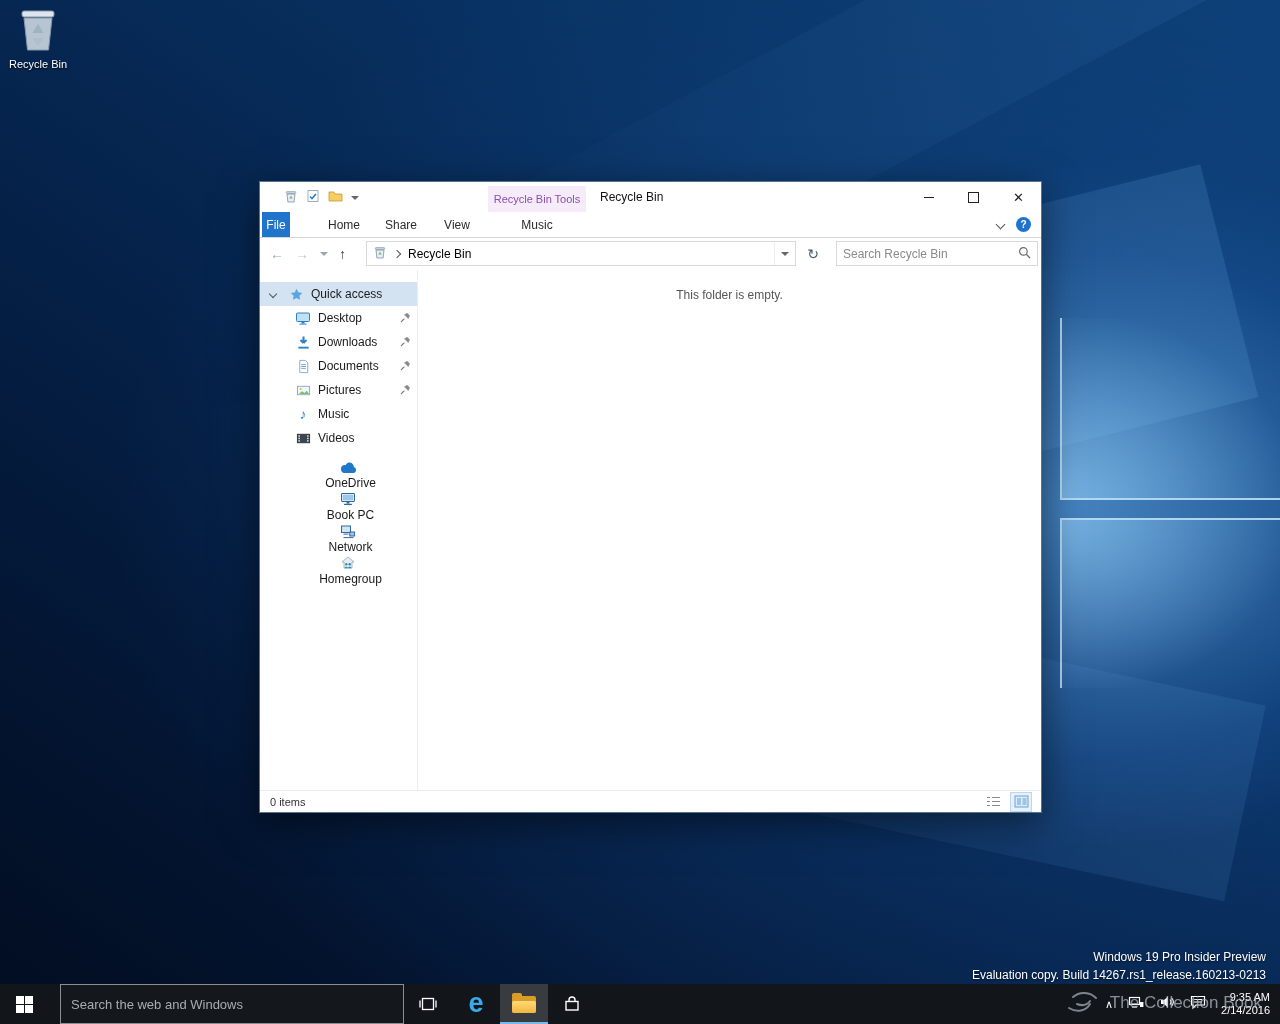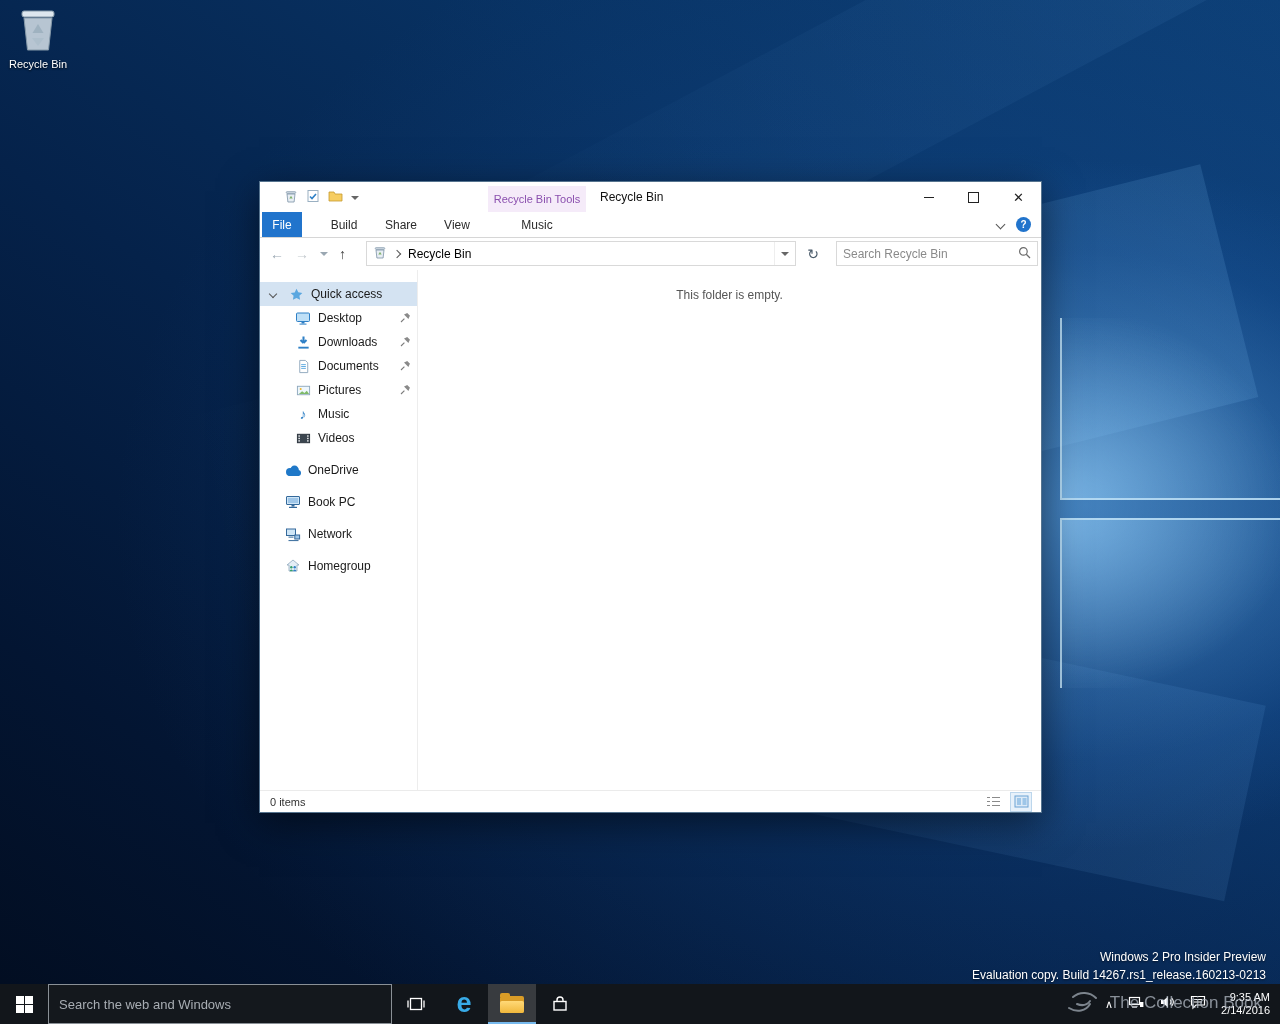--- a/index.html
+++ b/index.html
@@ -43,21 +43,21 @@
     color:#8a4fae;font-size:11px;display:flex;align-items:center;justify-content:center;}
   .win-title{position:absolute;left:340px;top:0;line-height:30px;font-size:12px;color:#111;}
   .win-controls{position:absolute;right:0;top:0;display:flex;}
   .win-btn{width:45px;height:30px;display:flex;align-items:center;justify-content:center;color:#222;}
   .min-glyph{display:inline-block;width:10px;height:1px;background:#222;}
   .max-glyph{display:inline-block;width:9px;height:9px;border:1px solid #222;}
   .close-glyph{font-size:13px;line-height:1;}
 
   .tabrow{position:absolute;left:0;top:30px;right:0;height:25px;border-bottom:1px solid #d6d6d6;background:#fff;}
   .tab{position:absolute;top:0;height:25px;display:flex;align-items:center;justify-content:center;color:#2b2b2b;}
-  .tab.file{left:2px;width:40px;background:#2174cc;color:#fff;}
+  .tab.file{left:2px;width:28px;background:#2174cc;color:#fff;}
   .tab.home{left:60px;width:48px;}
   .tab.share{left:117px;width:48px;}
   .tab.view{left:173px;width:48px;}
   .tab.manage{left:252px;width:50px;}
   .ribbon-right{position:absolute;right:10px;top:0;height:25px;display:flex;align-items:center;gap:12px;}
   .help-btn{width:15px;height:15px;border-radius:50%;background:#2174cc;color:#fff;font-size:10px;
     display:flex;align-items:center;justify-content:center;font-weight:bold;}
 
   .addressrow{position:absolute;left:0;top:56px;right:0;height:32px;background:#fff;}
   .nav-arrows{position:absolute;left:10px;top:0;height:32px;display:flex;align-items:center;gap:11px;font-size:14px;}
@@ -76,21 +76,21 @@
   .searchbox input::placeholder{color:#8a8a8a;opacity:1;}
 
   .main{position:absolute;left:0;top:88px;right:0;bottom:22px;display:flex;}
   .navpane{width:158px;box-sizing:border-box;padding-top:12px;border-right:1px solid #ededed;overflow:hidden;}
   .nav-row{height:24px;display:flex;align-items:center;position:relative;color:#1a1a1a;cursor:default;}
   .nav-row.selected{background:#d4e3f2;}
   .nav-row .nico{width:18px;height:16px;display:inline-flex;align-items:center;justify-content:center;margin-right:6px;flex:0 0 18px;}
   .nav-row.parent{padding-left:10px;}
   .nav-row.parent .nico{margin-left:7px;}
   .nav-row.child{padding-left:34px;}
-  .nav-row.root{padding-left:24px;margin-top:8px;}
+  .nav-row.root{padding-left:24px;margin-top:8px;flex-direction:column;}
   .pin{position:absolute;right:6px;top:6px;}
   .note{color:#2f80c6;font-size:14px;line-height:1;}
 
   .content{flex:1;padding-top:18px;text-align:center;font-size:12px;color:#555;}
 
   .statusbar{position:absolute;left:0;right:0;bottom:0;height:22px;box-sizing:border-box;border-top:1px solid #ebebeb;
     display:flex;align-items:center;padding:0 10px;font-size:11px;color:#333;background:#fff;}
   .view-btns{margin-left:auto;display:flex;gap:8px;align-items:center;}
   .vb{width:20px;height:18px;display:flex;align-items:center;justify-content:center;}
   .vb.sel{background:#e7f1fa;outline:1px solid #bcd6ec;}
@@ -107,21 +107,21 @@
     text-shadow:0 1px 2px rgba(0,0,0,.6);z-index:5;}
   .collection-watermark{position:absolute;right:18px;top:982px;height:42px;display:flex;align-items:center;gap:8px;
     color:rgba(178,186,196,.75);font-size:17px;z-index:60;pointer-events:none;}
 
   
   #taskbar{position:absolute;left:0;bottom:0;width:1280px;height:40px;background:#12161b;display:flex;align-items:stretch;z-index:50;}
   .tb-btn{width:48px;display:flex;align-items:center;justify-content:center;flex:0 0 48px;}
   .tb-btn.active{background:rgba(255,255,255,.16);box-shadow:inset 0 -2px 0 #76b9ed;}
   .win-logo{display:grid;grid-template-columns:8px 8px;grid-template-rows:8px 8px;gap:1px;}
   .win-logo i{background:#fff;display:block;}
-  .tb-search{width:344px;flex:0 0 344px;box-sizing:border-box;border:1px solid #8a9096;background:#14181d;display:flex;align-items:center;}
+  .tb-search{width:344px;flex:0 0 344px;box-sizing:border-box;border:1px solid #8a9096;background:#14181d;display:flex;align-items:center;margin-left:12px;}
   .tb-search input{width:100%;background:transparent;border:0;outline:0;color:#a8adb3;font-size:13px;padding:0 10px;
     font-family:"Liberation Sans",sans-serif;}
   .tb-search input::placeholder{color:#a8adb3;opacity:1;}
   .edge-e{color:#38abe8;font-size:27px;font-weight:bold;line-height:1;margin-top:-2px;}
   .tb-folder{position:relative;width:24px;height:17px;}
   .tb-folder .back{position:absolute;left:0;top:0;width:24px;height:17px;background:#d99c27;border-radius:2px;}
   .tb-folder .back::before{content:"";position:absolute;left:0;top:-3px;width:10px;height:4px;background:#d99c27;border-radius:2px 2px 0 0;}
   .tb-folder .front{position:absolute;left:0;bottom:0;width:24px;height:12px;background:linear-gradient(#ffd978,#f1b83c);border-radius:2px;}
   .tray{margin-left:auto;display:flex;align-items:center;gap:15px;padding-right:10px;color:#fff;}
   .tray-chev{font-size:11px;color:#fff;}
@@ -186,21 +186,21 @@
             <span class="max-glyph"></span>
           </div>
         <div class="win-btn">
             <span class="close-glyph">✕</span>
           </div>
       </div>
     </div>
 
     <div class="tabrow">
       <div class="tab file">File</div>
-      <div class="tab home">Build</div>
+      <div class="tab home">Home</div>
       <div class="tab share">Share</div>
       <div class="tab view">View</div>
       <div class="tab manage">Music</div>
       <div class="ribbon-right">
         <span class="cv down"></span>
         <span class="help-btn">?</span>
       </div>
     </div>
 
     <div class="addressrow">
@@ -404,21 +404,21 @@
               <rect x="1" y="1" width="13" height="11" fill="#dceaf7" stroke="#6da3d4"></rect>
               <rect x="3" y="3" width="4" height="7" fill="#9ec6e8"></rect>
               <rect x="8.5" y="3" width="4" height="7" fill="#9ec6e8"></rect>
             </svg>
         </span>
       </div>
     </div>
   </div>
 
   <div class="os-watermark">
-    <div>Windows 2 Pro Insider Preview</div>
+    <div>Windows 19 Pro Insider Preview</div>
     <div>Evaluation copy. Build 14267.rs1_release.160213-0213</div>
   </div>
 
   <div class="collection-watermark">
     <span>
       <svg width="38" height="26" viewBox="0 0 38 26">
           <path d="M5 20c8 5 17 3 21-4M9 9c7-6 17-5 23 1M13 16c5 2 10 1 13-3" stroke="#aab3bd" fill="none" stroke-width="2" opacity=".7" stroke-linecap="round"></path>
         </svg>
     </span>
     <span>The Collection Book</span>

